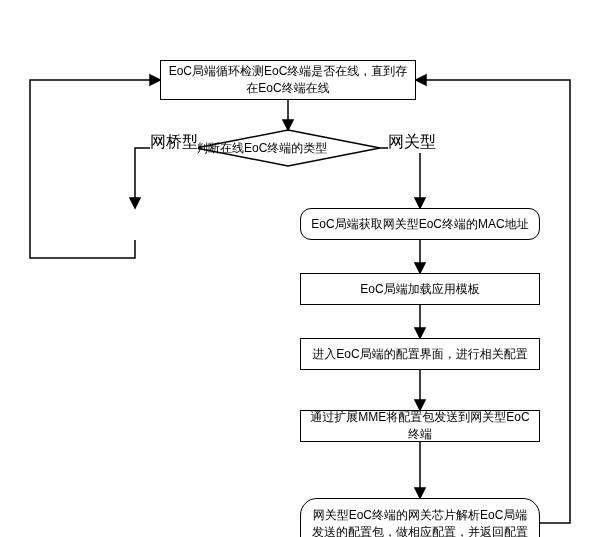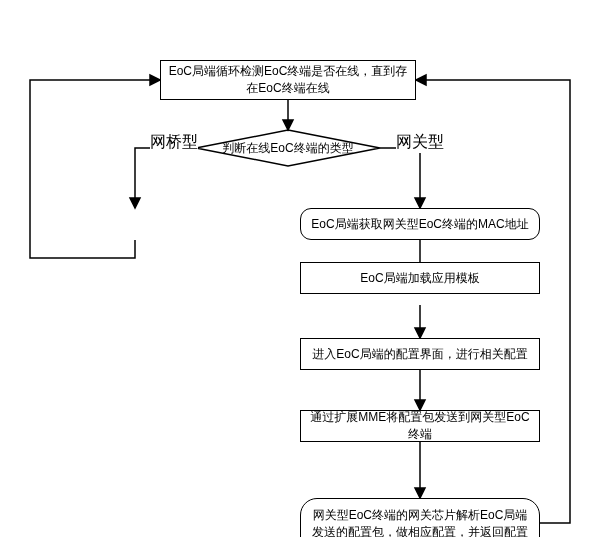--- a/index.html
+++ b/index.html
@@ -48,21 +48,21 @@
   }
   svg.lines .arrowhead {
     fill: #000;
     stroke: #000;
   }
   .diamond {
     position: absolute;
   }
   .diamond-text {
     position: absolute;
-    text-align: center;
+    text-align: left;
     width: 100%;
     pointer-events: none;
   }
 </style>
 </head>
 <body>
 
 <div class="canvas">
 
   <svg class="lines">
@@ -101,28 +101,28 @@
     <span>EoC局端循环检测EoC终端是否在线，直到存在EoC终端在线</span>
   </div>
 
   <div class="diamond" style="left:196px;top:82px;width:184px;height:36px;">
     <div class="diamond-text" style="top:10px;">
       <span>判断在线EoC终端的类型</span>
     </div>
   </div>
 
   <div class="label" style="left:150px;top:84px;">网桥型</div>
-  <div class="label" style="left:396px;top:84px;">网关型</div>
+  <div class="label" style="left:388px;top:84px;">网关型</div>
 
 
   <div class="box" style="left:300px;top:160px;width:240px;height:32px;border-radius:11px;">
     <span>EoC局端获取网关型EoC终端的MAC地址</span>
   </div>
 
-  <div class="box" style="left:300px;top:214px;width:240px;height:32px;">
+  <div class="box" style="left:300px;top:225px;width:240px;height:32px;">
     <span>EoC局端加载应用模板</span>
   </div>
 
   <div class="box" style="left:300px;top:290px;width:240px;height:32px;">
     <span>进入EoC局端的配置界面，进行相关配置</span>
   </div>
 
   <div class="box" style="left:300px;top:362px;width:240px;height:32px;">
     <span>通过扩展MME将配置包发送到网关型EoC终端</span>
   </div>

